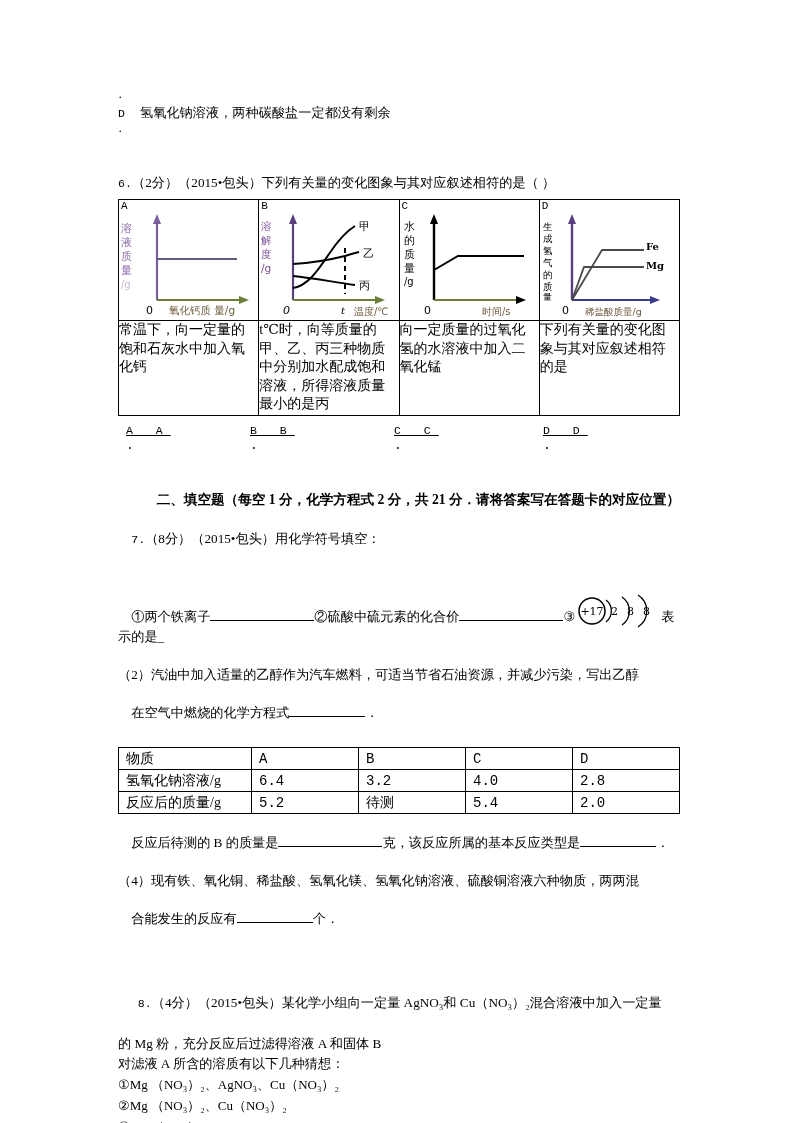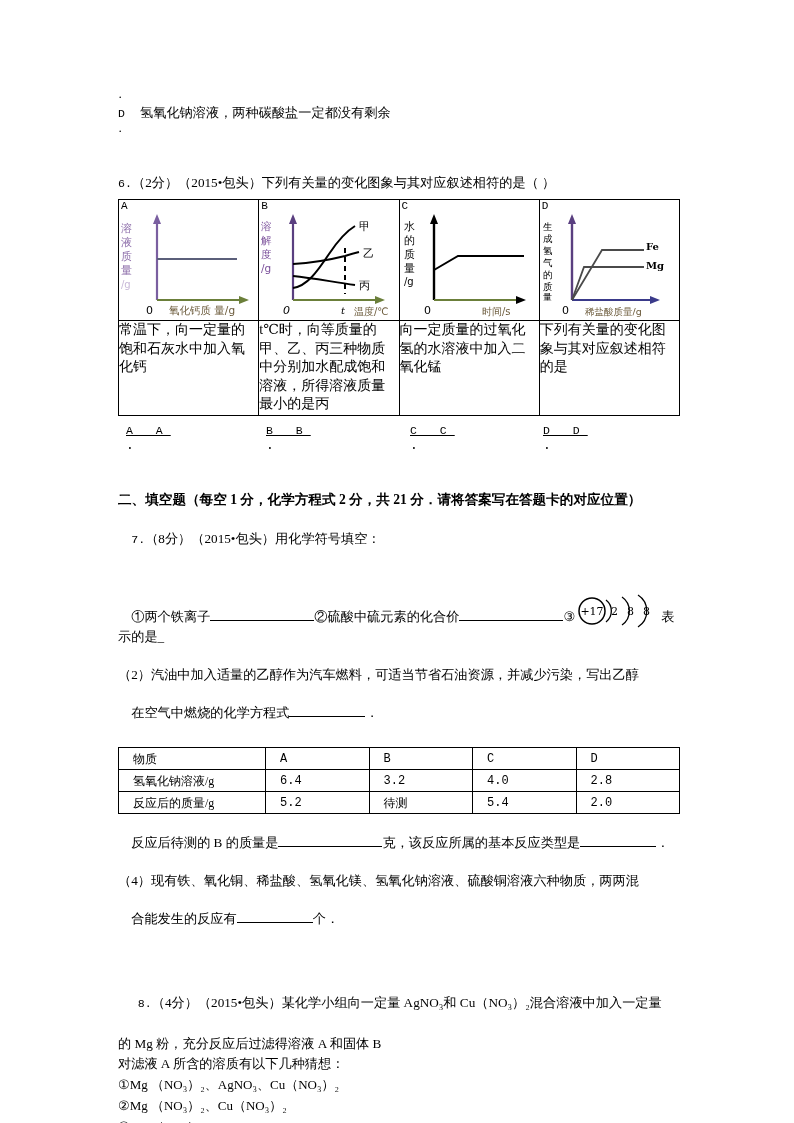--- a/index.html
+++ b/index.html
@@ -113,20 +113,21 @@
     top: 17px;
     font-size: 13px;
   }
 
   
   .section-head {
     font-weight: bold;
     font-size: 13.6px;
     line-height: 20px;
     margin-top: 30px;
+    text-align: right;
   }
 
   
   .blank {
     display: inline-block;
     border-bottom: 1px solid #000;
     height: 0.95em;
     vertical-align: baseline;
   }
   .b-md { width: 76px; }
@@ -148,23 +149,23 @@
 
   
   table.data-table {
     border-collapse: collapse;
     width: 562px;
     table-layout: fixed;
     margin-top: 6px;
   }
   table.data-table td {
     border: 1px solid #000;
-    font-size: 12px;
+    font-size: 14px;
     line-height: 16px;
-    padding: 1px 14px;
+    padding: 1px 7px;
     height: 19px;
   }
   td.num {
     font-family: "Liberation Mono", "DejaVu Sans Mono", monospace;
     font-size: 11.6px;
   }
 
   .q8 { margin-top: 26px; }
   .q8 .line { line-height: 20px; }
   .choice { font-size: 13px; line-height: 21px; }
@@ -280,25 +281,25 @@
       <td class="desc-cell">下列有关量的变化图象与其对应叙述相符的是</td>
     </tr>
   </tbody>
       </table>
 
   <div class="answers">
     <div class="ans" style="left:8px">
       <span class="pair">A  A</span>
       <span class="dot">·</span>
     </div>
-    <div class="ans" style="left:148px">
+    <div class="ans" style="left:132px">
       <span class="pair">B  B</span>
       <span class="dot">·</span>
     </div>
-    <div class="ans" style="left:292px">
+    <div class="ans" style="left:276px">
       <span class="pair">C  C</span>
       <span class="dot">·</span>
     </div>
     <div class="ans" style="left:425px">
       <span class="pair">D  D</span>
       <span class="dot">·</span>
     </div>
   </div>
 
   <div class="section-head">二、填空题（每空 1 分，化学方程式 2 分，共 21 分．请将答案写在答题卡的对应位置）</div>

